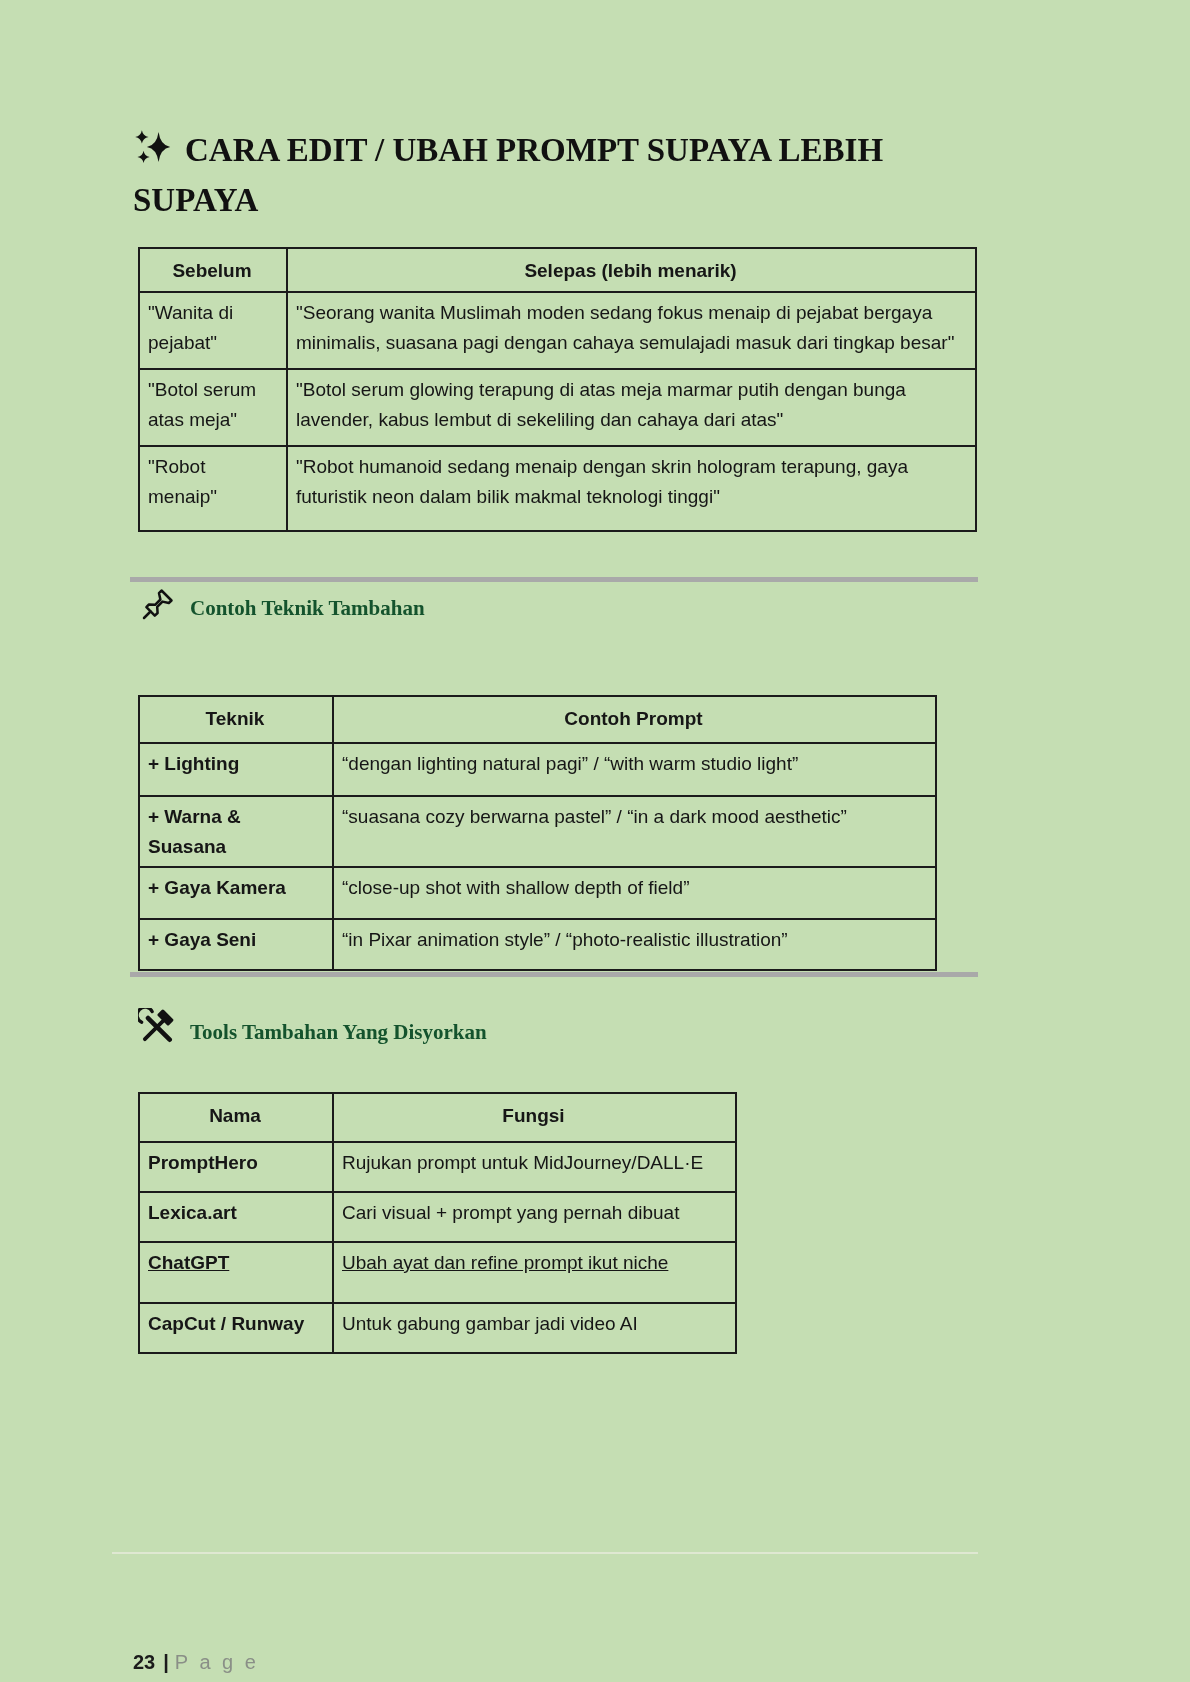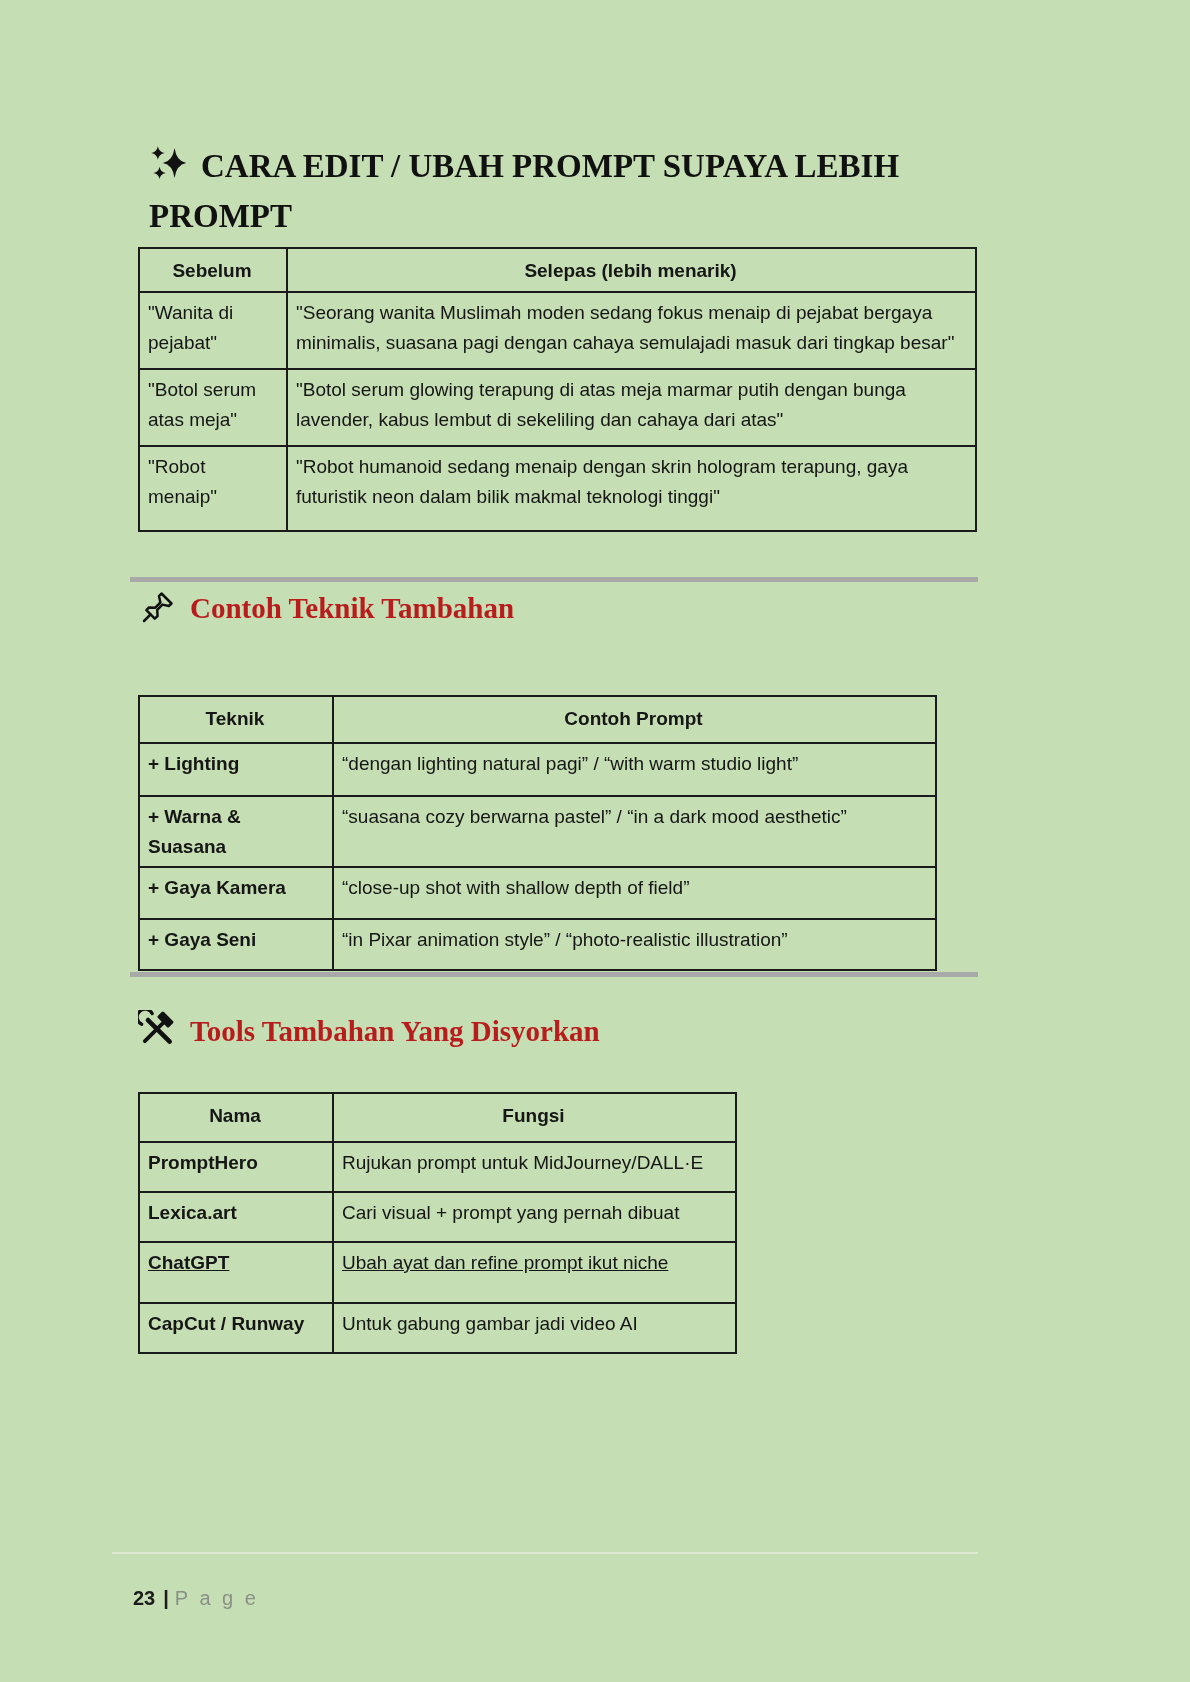--- a/index.html
+++ b/index.html
@@ -6,31 +6,31 @@
   body{
     width:1190px;height:1682px;
     background:#c5deb3;
     font-family:"Liberation Sans",sans-serif;
     color:#161616;
     position:relative;
     overflow:hidden;
   }
   .abs{position:absolute;}
   h1.doc-title{
-    left:133px;top:128px;width:960px;margin:16px;
+    left:133px;top:128px;width:960px;margin:0;
     font-family:"Liberation Serif",serif;
     font-weight:bold;font-size:33px;line-height:43px;
     color:#111;
   }
   .title-icon{display:inline-block;vertical-align:-7px;margin-right:12px;}
   h2.sec-title{
     margin:0;
     font-family:"Liberation Serif",serif;
-    font-weight:bold;font-size:29px;line-height:46px;
-    color:#b91c1c;
+    font-weight:bold;font-size:21px;line-height:46px;
+    color:#14532d;
     text-align:right;
   }
   .sec-icon{display:inline-block;vertical-align:-7px;margin-right:14px;}
   table.doc-table{
     border-collapse:collapse;
     table-layout:fixed;
     background:transparent;
   }
   .doc-table th,.doc-table td{
     border:2px solid #1b1b1b;
@@ -64,21 +64,21 @@
 </style>
 </head>
 <body>
 
 <h1 class="doc-title abs">
   <span class="title-icon"><svg width="40" height="40" viewBox="0 0 36 36">
     <path fill="#111" d="M23 3.5 Q24.6 15.4 33.5 17 Q24.6 18.6 23 30.5 Q21.4 18.6 12.5 17 Q21.4 15.4 23 3.5 Z"></path>
     <path fill="#111" d="M8 2 Q8.9 7.1 14 8 Q8.9 8.9 8 14 Q7.1 8.9 2 8 Q7.1 7.1 8 2 Z"></path>
     <path fill="#111" d="M9.5 20.5 Q10.3 25.2 15 26 Q10.3 26.8 9.5 31.5 Q8.7 26.8 4 26 Q8.7 25.2 9.5 20.5 Z"></path>
   </svg></span><span>CARA EDIT / UBAH PROMPT SUPAYA LEBIH</span><br>
-  <span>PROMPT</span>
+  <span>SUPAYA</span>
 </h1>
 
 <table class="doc-table abs" style="left:138px;top:247px;width:837px;">
   <colgroup>
       <col style="width:148px;">
       <col style="width:689px;">
     </colgroup>
   <tbody>
       <tr style="height:44px;">
     <th>Sebelum</th>
@@ -173,15 +173,15 @@
     <td>Ubah ayat dan refine prompt ikut niche</td>
   </tr>
   <tr style="height:50px;">
     <td class="key">CapCut / Runway</td>
     <td>Untuk gabung gambar jadi video AI</td>
   </tr>
 </tbody>
   </table>
 
 <div class="footer-line abs" style="left:112px;top:1552px;width:866px;"></div>
-<div class="footer-text abs" style="left:133px;top:1587px;">
+<div class="footer-text abs" style="left:133px;top:1651px;">
   <span class="num">23</span><span class="sep">|</span><span class="pg">P a g e</span>
 </div>
 
 </body></html>

